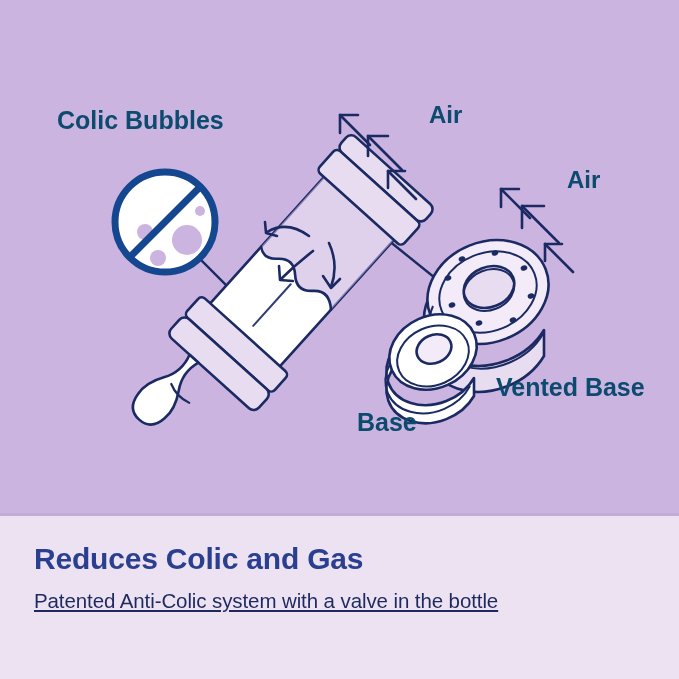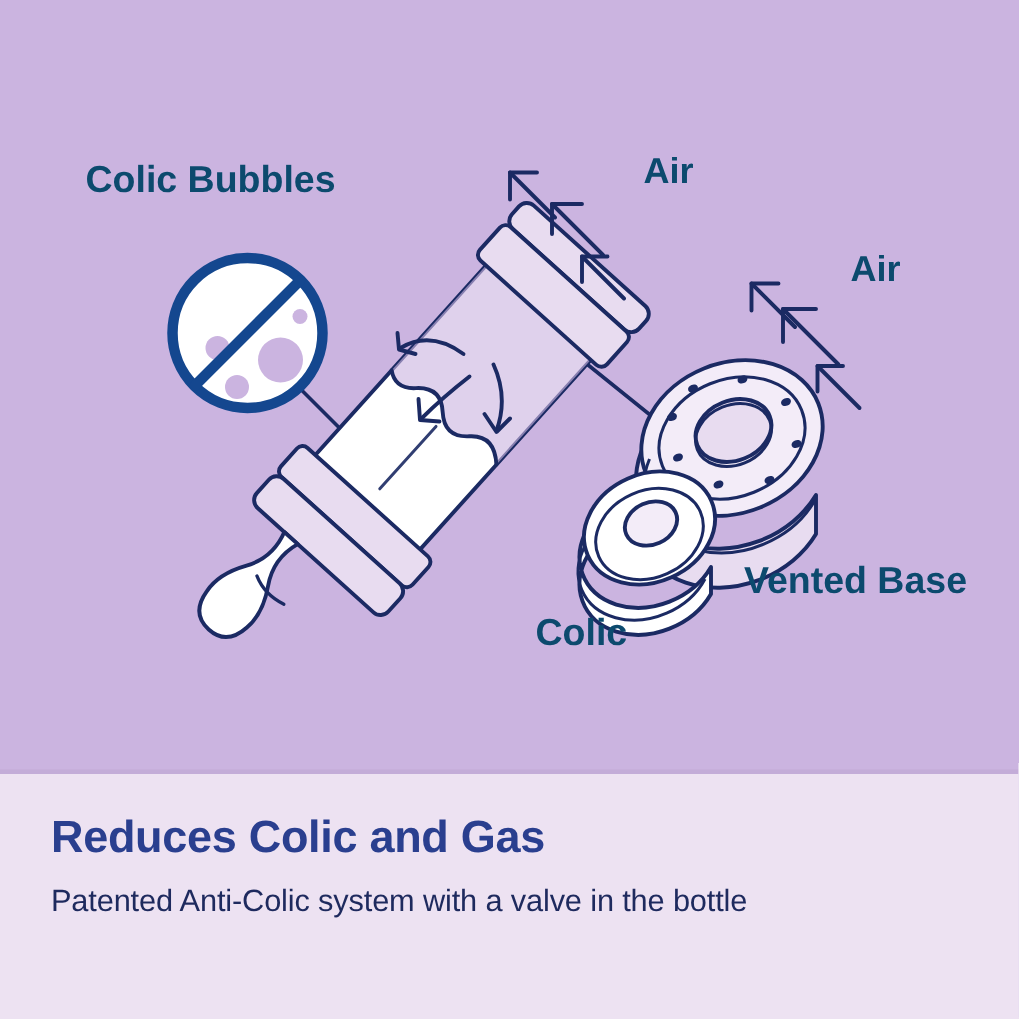--- a/index.html
+++ b/index.html
@@ -48,21 +48,21 @@
     line-height: 1.12;
   }
   #caption-body {
     margin: 8px 0 0 0;
     font-size: 20.5px;
     font-weight: normal;
     color: #1e2a5e;
     line-height: 1.62;
     letter-spacing: -0.1px;
   }
-  #caption-body .cap-line { display: block; }
+  #caption-body .cap-line { display: block; text-decoration: underline; }
 
   .diagram-svg {
     position: absolute;
     left: 0; top: 0;
     width: 679px;
     height: 516px;
   }
   .dlabel {
     position: absolute;
     color: #0c4a6e;
@@ -234,21 +234,21 @@
           <line x1="0" y1="0" x2="28" y2="28"></line>
           <polyline points="11,28 28,28 28,11"></polyline>
         </g>
       </g>
     </svg>
 
     <div class="dlabel" id="label-colic-bubbles">Colic Bubbles</div>
     <div class="dlabel" id="label-air-1">Air</div>
     <div class="dlabel" id="label-air-2">Air</div>
     <div class="dlabel" id="label-vented-base">Vented Base</div>
-    <div class="dlabel" id="label-valve">Colic</div>
+    <div class="dlabel" id="label-valve">Base</div>
   </div>
 
   <div id="panel-divider"></div>
 
   <div id="caption-panel">
     <h2 id="caption-heading">Reduces Colic and Gas</h2>
     <p id="caption-body">
       <span class="cap-line">Patented Anti-Colic system with a valve in the bottle</span>
     </p>
   </div>

